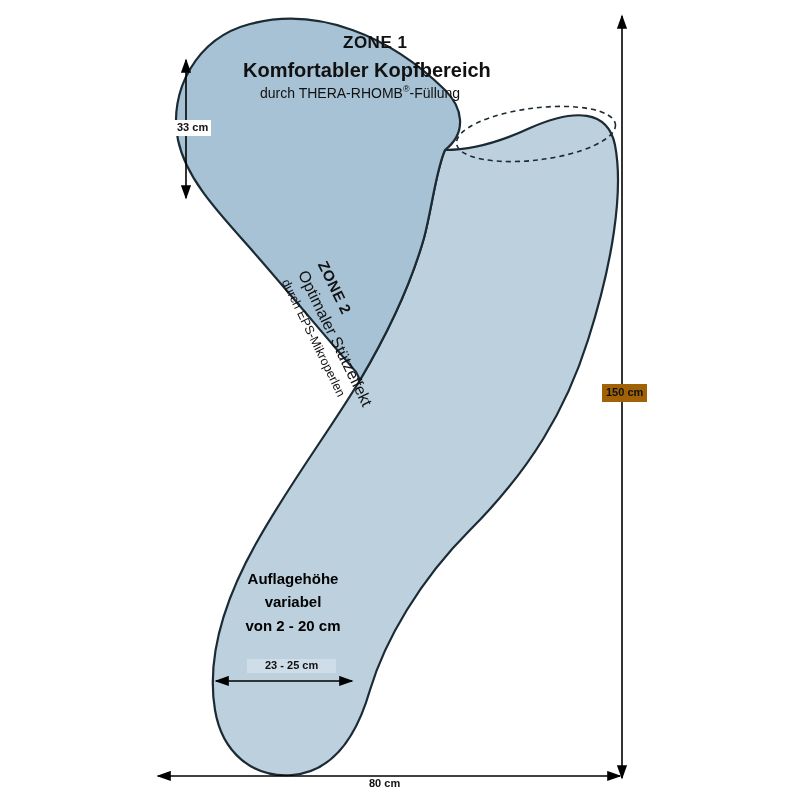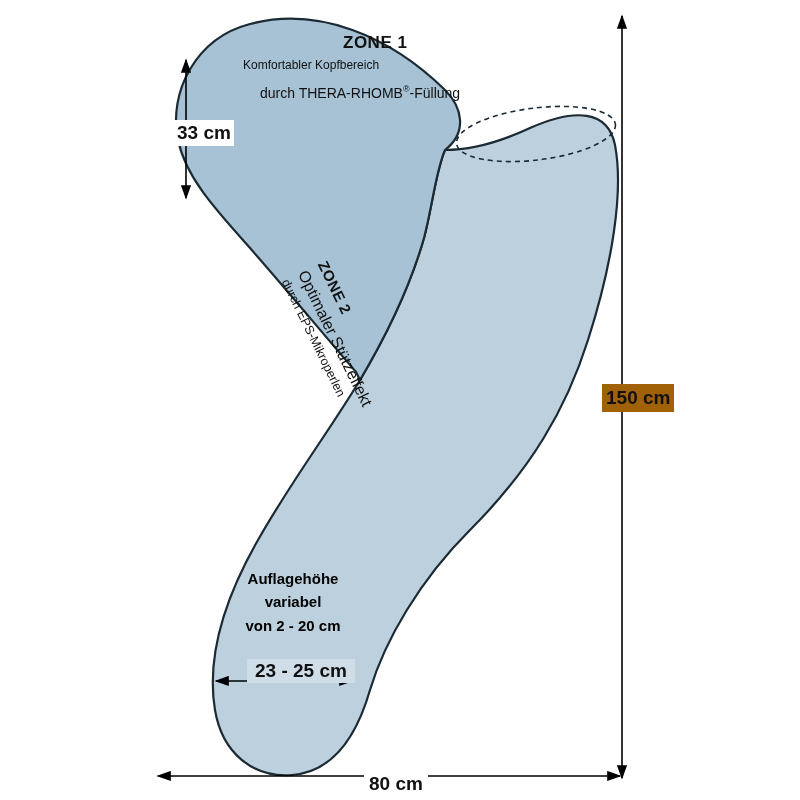--- a/index.html
+++ b/index.html
@@ -30,33 +30,33 @@
     font-family: "Liberation Sans", sans-serif;
     color: #111111;
     line-height: 1.25;
   }
   .zone1-title {
     font-size: 17px;
     font-weight: bold;
     letter-spacing: 0.5px;
   }
   .zone1-line2 {
-    font-size: 12px;
-    font-weight: 400;
+    font-size: 20px;
+    font-weight: 700;
   }
   .zone1-line3 {
     font-size: 14px;
     font-weight: 400;
   }
   .sup {
     font-size: 9px;
     vertical-align: super;
   }
   .dim-text {
-    font-size: 19px;
+    font-size: 11px;
     font-weight: bold;
   }
   .zone2-title {
     font-size: 15px;
     font-weight: bold;
     letter-spacing: 0.5px;
   }
   .zone2-line2 {
     font-size: 16px;
     font-weight: 400;
@@ -139,21 +139,21 @@
     <div class="lbl zone2-line2" style="position:relative; left:0; top:2px;">Optimaler Stützeffekt</div>
     <div class="lbl zone2-line3" style="position:relative; left:0; top:4px;">durch EPS-Mikroperlen</div>
   </div>
 
   <div class="lbl dim-text" style="left:174px; top:120px; background:#ffffff; padding:1px 3px;">33 cm</div>
 
   <div class="lbl dim-text" style="left:602px; top:384px; background:#a16207; padding:2px 4px;">150 cm</div>
 
   <div class="lbl dim-text" style="left:364px; top:784px; transform:translateY(-50%); background:#ffffff; padding:0 5px;">80 cm</div>
 
-  <div class="lbl dim-text" style="left:247px; top:659px; background:#cfdde8; padding:0 8px;">23 - 25 cm</div>
+  <div class="lbl dim-text" style="left:247px; top:659px; background:#cfdde8; padding:0 18px;">23 - 25 cm</div>
 
   <div class="auflage" style="position:absolute; left:238px; top:567px; width:110px;">
     <div>Auflagehöhe</div>
     <div>variabel</div>
     <div>von 2 - 20 cm</div>
   </div>
 
 </div>
 
 </body></html>

